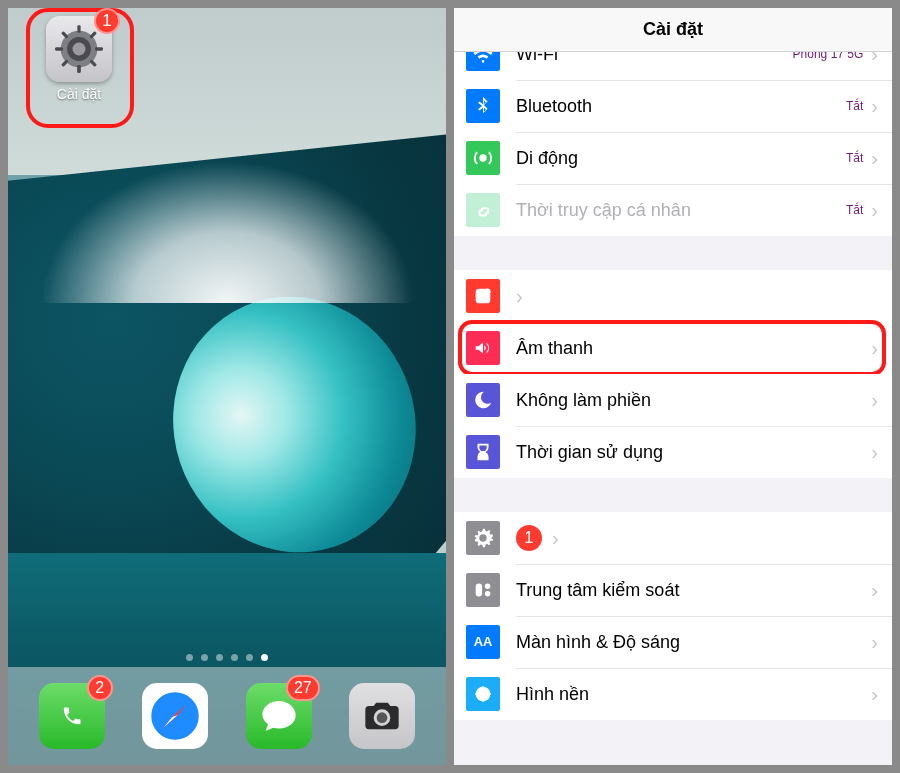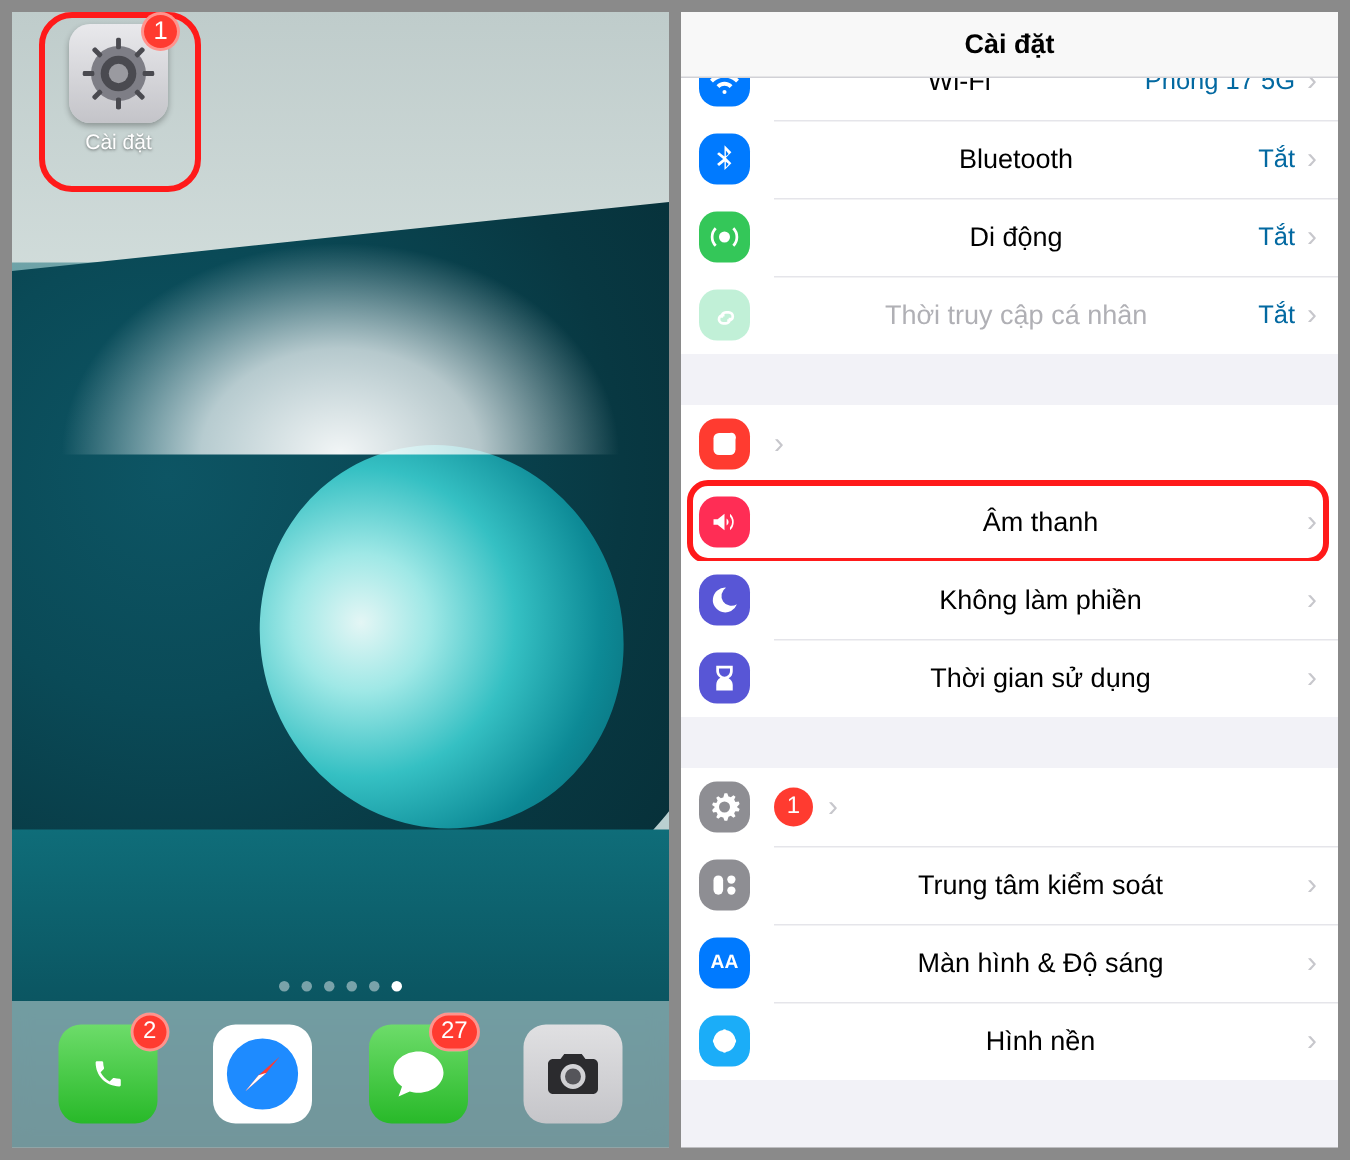--- a/index.html
+++ b/index.html
@@ -129,27 +129,27 @@
     min-height:52px;
     display:flex; align-items:center;
     padding: 4px 14px 4px 12px;
     position:relative;
   }
   .row + .row::before {
     content:''; position:absolute; left:62px; right:0; top:0;
     height:1px; background:#e5e5ea;
   }
   .row .icon {
-    width:34px; height:34px; border-radius:12px;
+    width:34px; height:34px; border-radius:2px;
     flex-shrink:0;
     display:flex; align-items:center; justify-content:center;
     margin-right:16px;
   }
   .row .label { flex:1; font-size:18px; color:#000; }
-  .row .detail { font-size:17px; color:#0369a1; margin-right:8px; }
+  .row .detail { font-size:12px; color:#701a75; margin-right:8px; }
   .row .chev { color:#c7c7cc; font-size:20px; }
   .row.disabled .label { color:#b0b0b5; }
   .row.disabled .icon { opacity:.55; }
   .row .badge-inline {
     width:26px; height:26px; border-radius:13px;
     background:#ff3b30; color:#fff;
     display:flex; align-items:center; justify-content:center;
     font-size:16px; margin-right:10px;
   }
   
@@ -249,21 +249,21 @@
           <path fill="#2b2b2e" d="M20 6h-3l-1.5-2h-7L7 6H4c-1.1 0-2 .9-2 2v10c0 1.1.9 2 2 2h16c1.1 0 2-.9 2-2V8c0-1.1-.9-2-2-2zm-8 12a5 5 0 1 1 0-10 5 5 0 0 1 0 10z"></path>
           <circle cx="12" cy="13" r="3.2" fill="#55555a"></circle>
         </svg>
     </div>
   </div>
 </div>
 
 <div class="screen screen-settings">
   <div class="nav-header">Cài đặt</div>
 
-  <div class="settings-list" style="position:relative;text-align:center;">
+  <div class="settings-list" style="position:relative;">
 
     <div class="row partial-top">
       <div class="icon ic-blue">
         <svg class="iconimg" viewBox="0 0 24 24">
             <path d="M12 18.5a1.5 1.5 0 1 0 0 3 1.5 1.5 0 0 0 0-3zm0-12C7.8 6.5 4 8.4 1.5 11l2.1 2.1C5.6 11 8.6 9.5 12 9.5s6.4 1.5 8.4 3.6L22.5 11C20 8.4 16.2 6.5 12 6.5zm0 6c-2.3 0-4.4 1-5.8 2.5l2.1 2.1c1-1 2.3-1.6 3.7-1.6s2.7.6 3.7 1.6l2.1-2.1C16.4 13.5 14.3 12.5 12 12.5z"></path>
           </svg>
       </div>
       <div class="label">Wi-Fi</div>
       <div class="detail">Phòng 17 5G</div>
       <div class="chev">›</div>

